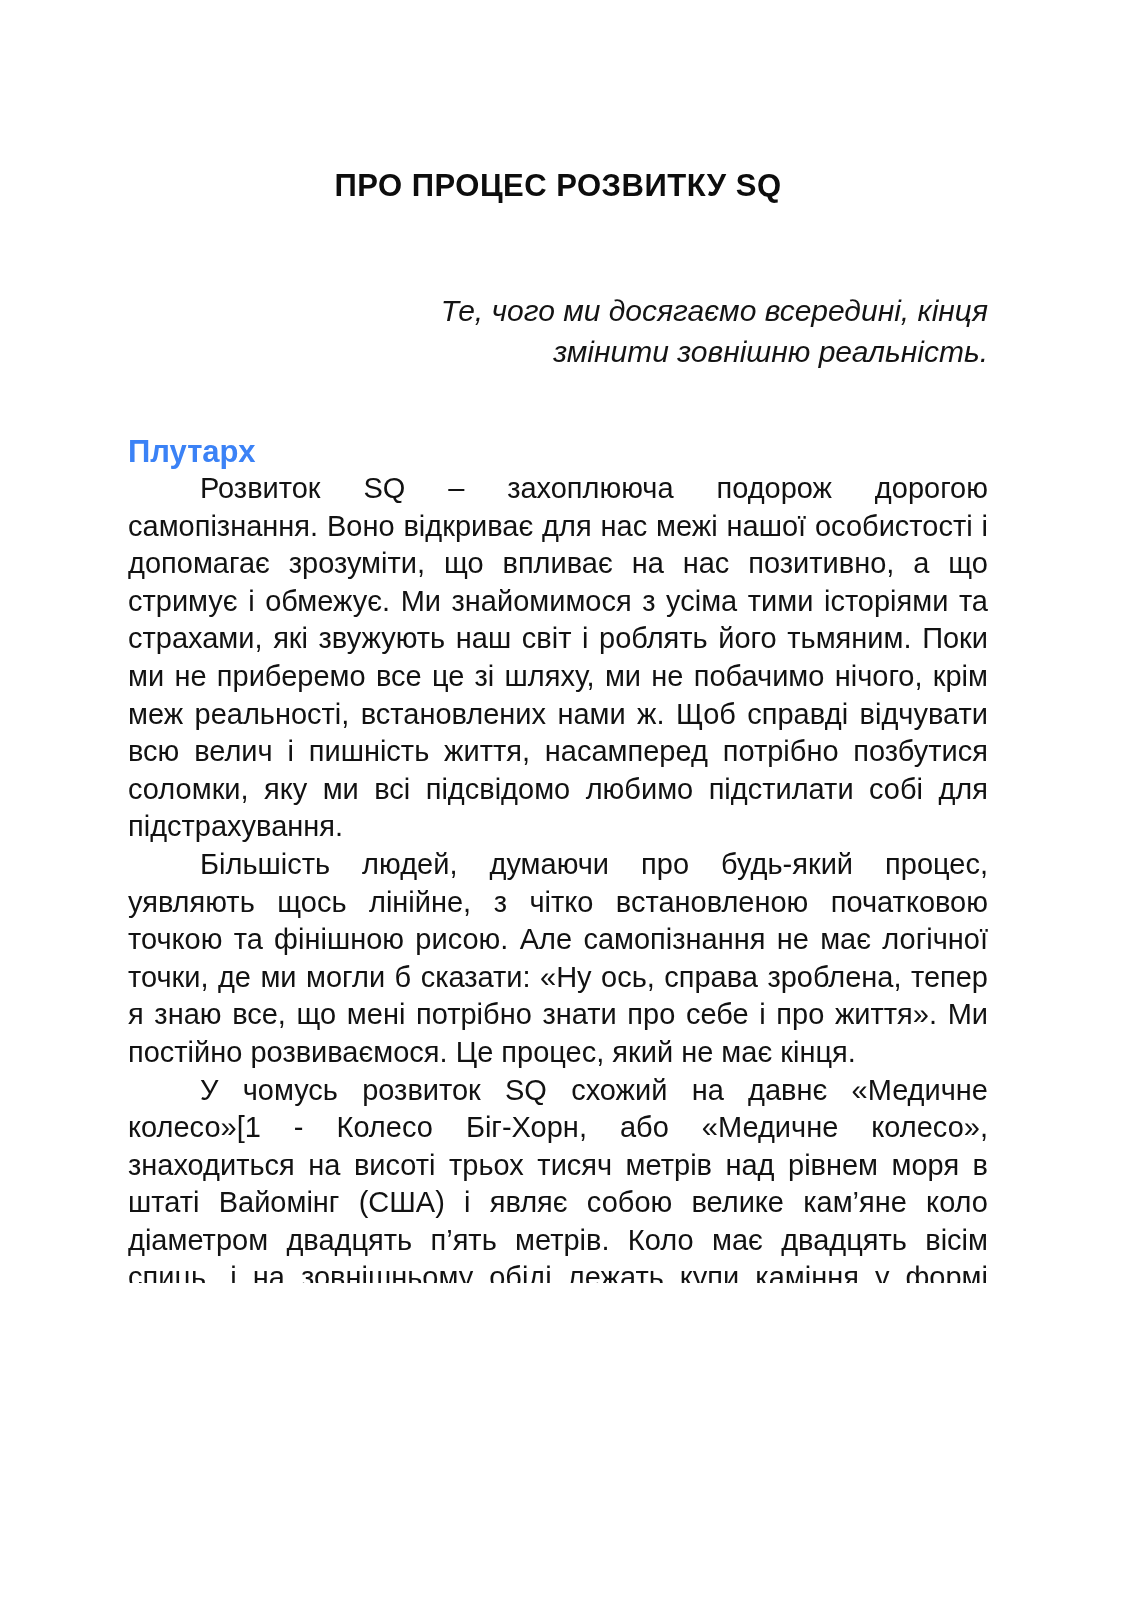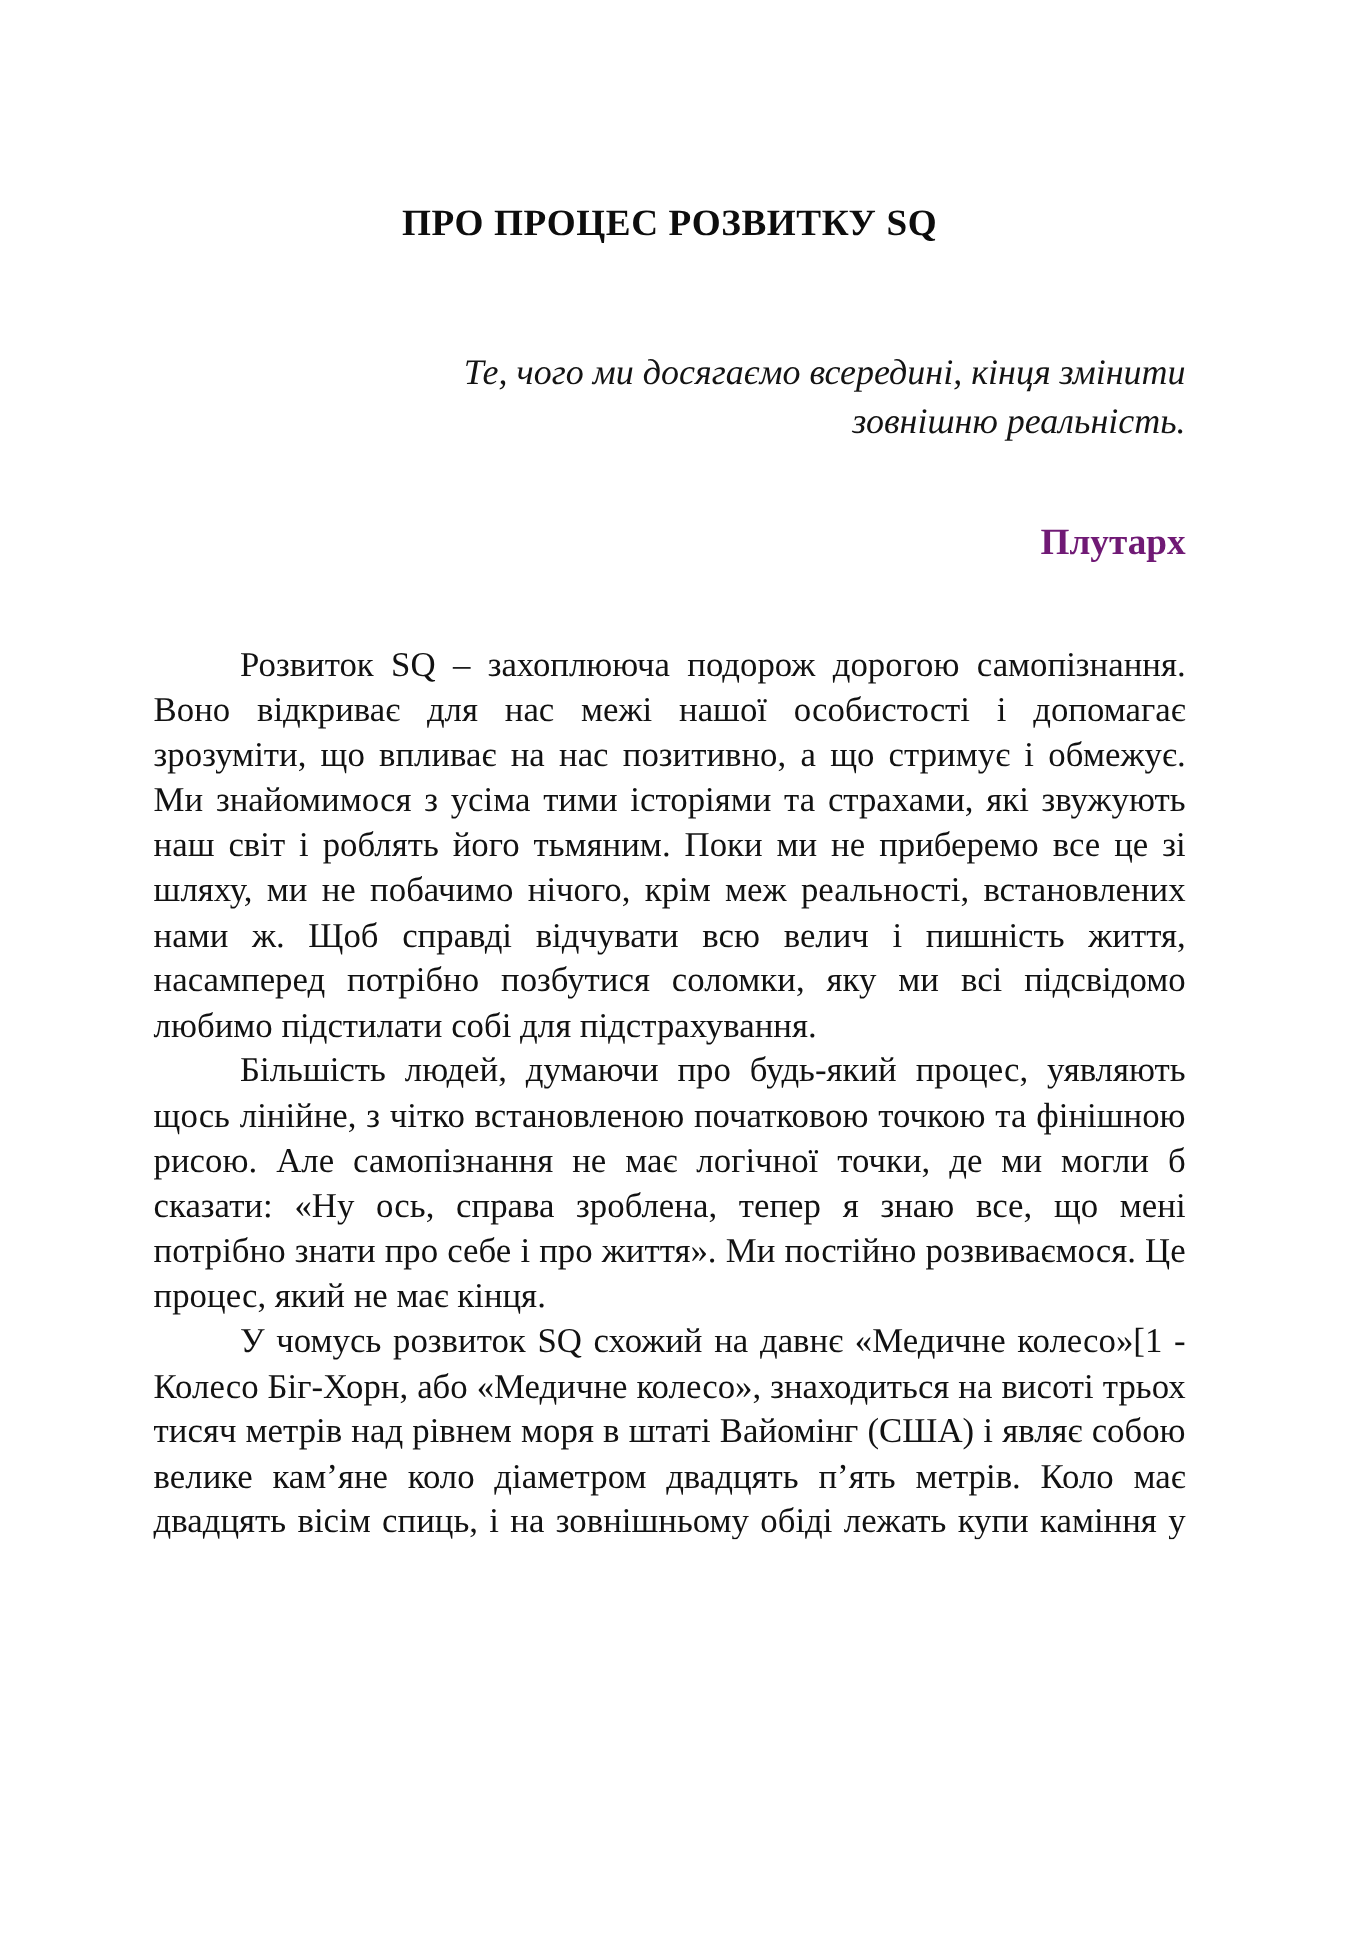--- a/index.html
+++ b/index.html
@@ -6,21 +6,21 @@
     margin: 0;
     padding: 0;
     background: #ffffff;
   }
   .page {
     position: relative;
     width: 1142px;
     height: 1283px;
     background: #ffffff;
     color: #111111;
-    font-family: Liberation Serif, serif;
+    font-family: Liberation Sans, sans-serif;
     box-sizing: border-box;
     overflow: hidden;
   }
   .content {
     position: absolute;
     left: 128px;
     top: 0;
     width: 860px;
   }
   .title {
@@ -34,27 +34,26 @@
   .epigraph {
     margin: 86px 0 0 200px;
     text-align: right;
     font-style: italic;
     font-size: 30px;
     line-height: 41px;
     color: #141414;
   }
   .attribution {
     margin: 62px 0 0 0;
-    text-align: right;
+    text-align: left;
     font-weight: bold;
     font-size: 31px;
-    color: #701a75;
+    color: #3b82f6;
   }
   .body-text {
-    margin-top: 66px;
   }
   .body-text p {
     margin: 0;
     text-align: justify;
     text-indent: 72px;
     font-size: 29px;
     line-height: 37.6px;
     color: #121212;
   }
   .page-number {

